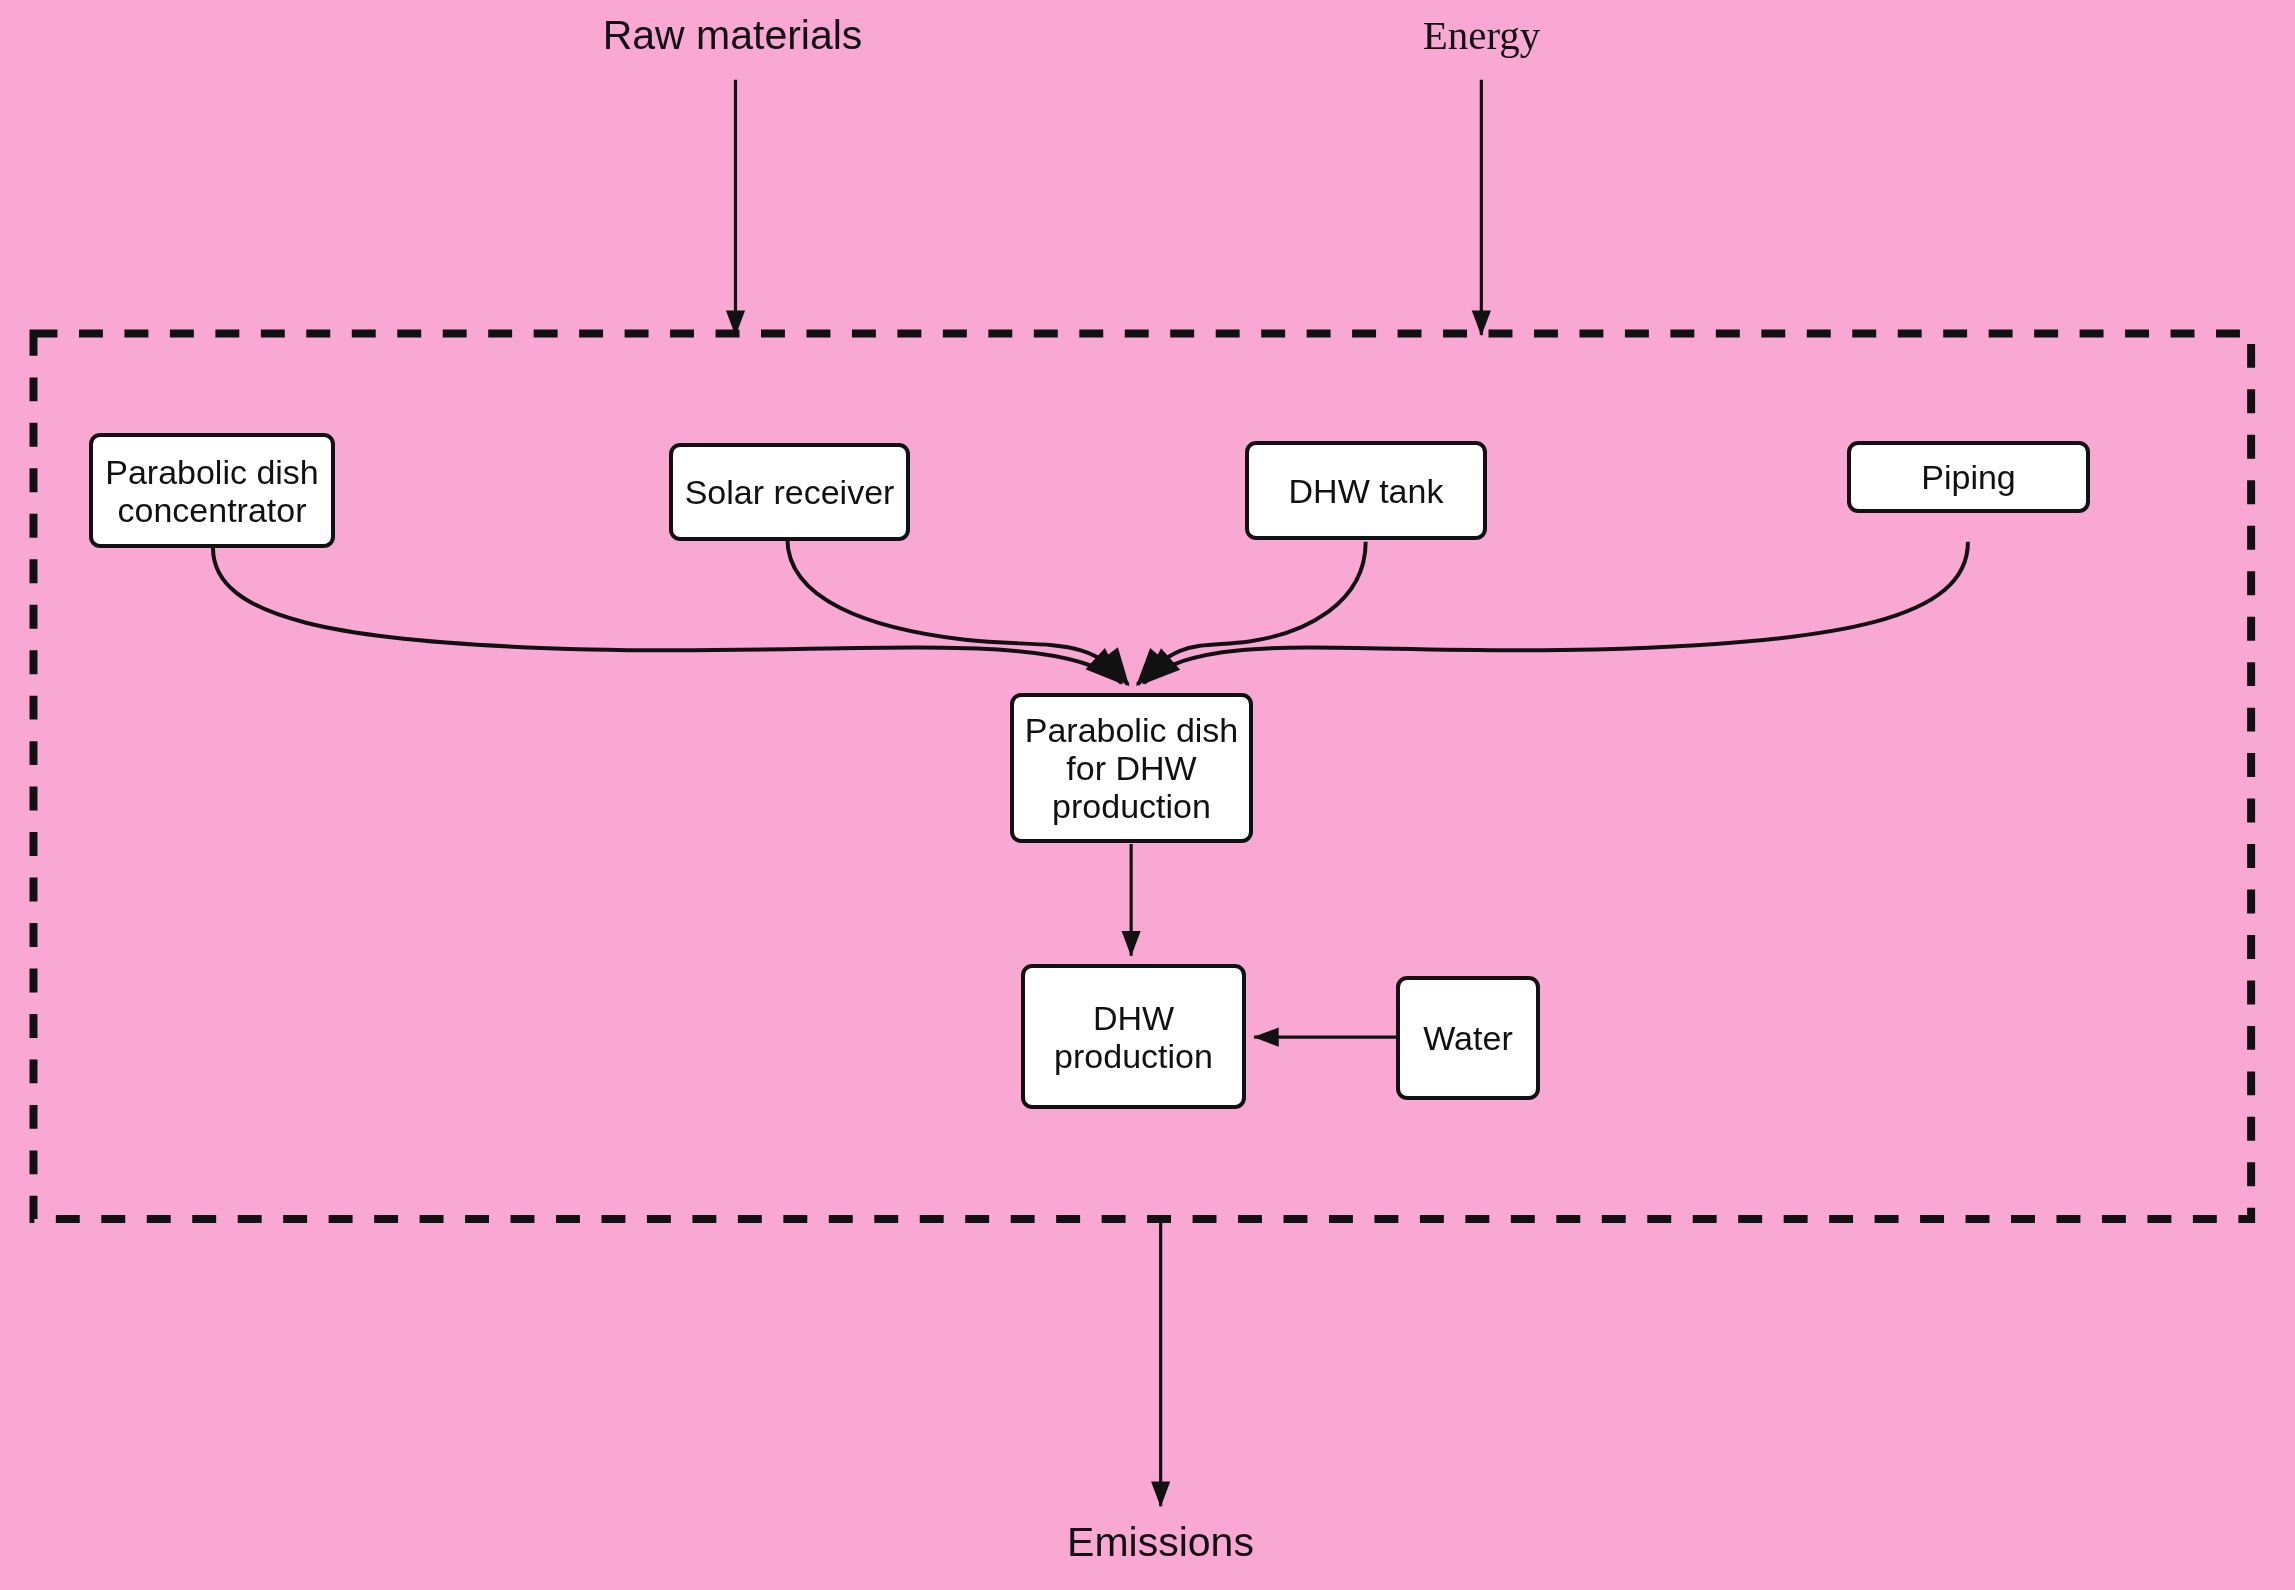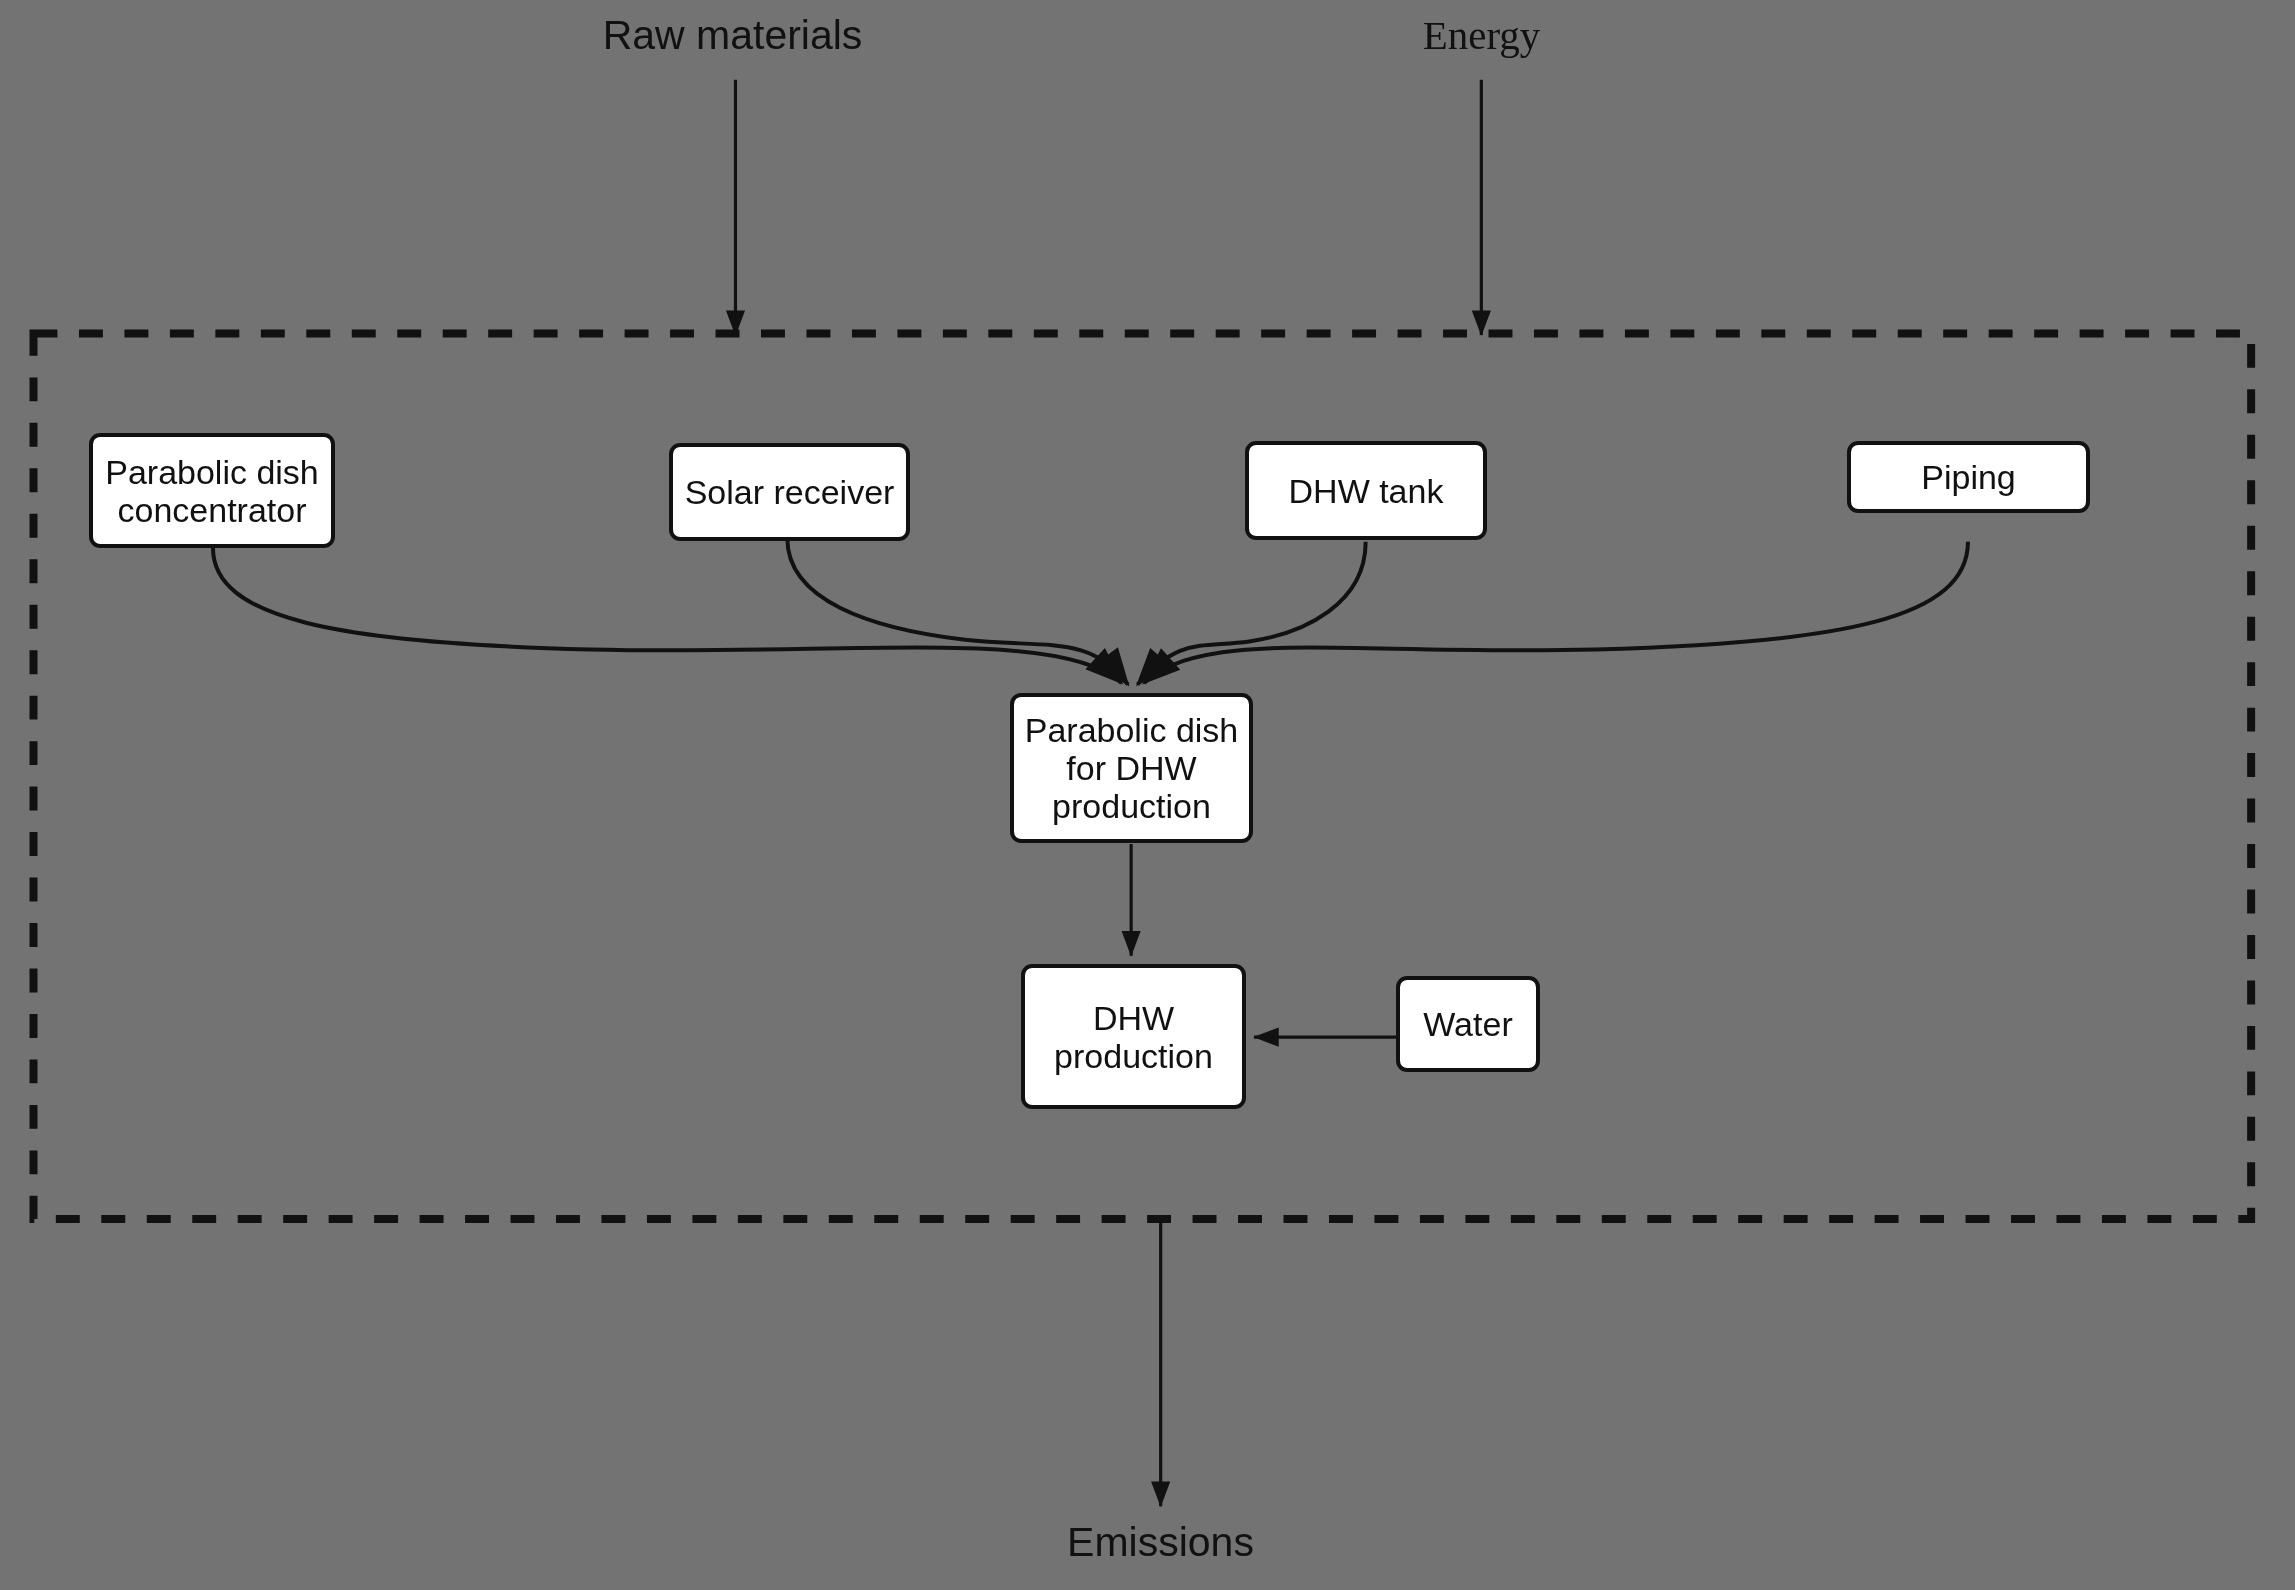--- a/index.html
+++ b/index.html
@@ -4,21 +4,21 @@
 <style>
   html, body {
     margin: 0;
     padding: 0;
     background: #ffffff;
   }
   #canvas {
     position: relative;
     width: 2295px;
     height: 1590px;
-    background: #737373;
+    background: #f9a8d4;
     font-family: "Liberation Sans", sans-serif;
     color: #111111;
     overflow: hidden;
   }
   #connector-layer {
     position: absolute;
     left: 0; top: 0;
     width: 2295px;
     height: 1590px;
   }
@@ -47,21 +47,21 @@
     text-align: center;
     color: #111111;
   }
   
   #node-concentrator   { left: 89px;  top: 433px;  width: 246px; height: 115px; }
   #node-solar-receiver { left: 669px;  top: 443px;  width: 241px; height: 98px; }
   #node-dhw-tank       { left: 1245px; top: 441px;  width: 242px; height: 99px; }
   #node-piping         { left: 1847px; top: 441px;  width: 243px; height: 72px; }
   #node-parabolic-dhw  { left: 1010px; top: 693px;  width: 243px; height: 150px; }
   #node-dhw-production { left: 1021px; top: 964px; width: 225px; height: 145px; }
-  #node-water          { left: 1396px; top: 976px; width: 144px; height: 96px; }
+  #node-water          { left: 1396px; top: 976px; width: 144px; height: 124px; }
   
   #label-raw-materials { left: 565px;  top: 11.2px; }
   #label-energy        { left: 1314px; top: 11.2px; font-family: Liberation Serif, serif; }
   #label-emissions     { left: 993px; top: 1518px; }
 </style>
 </head>
 <body>
 
 <div id="canvas">
 

